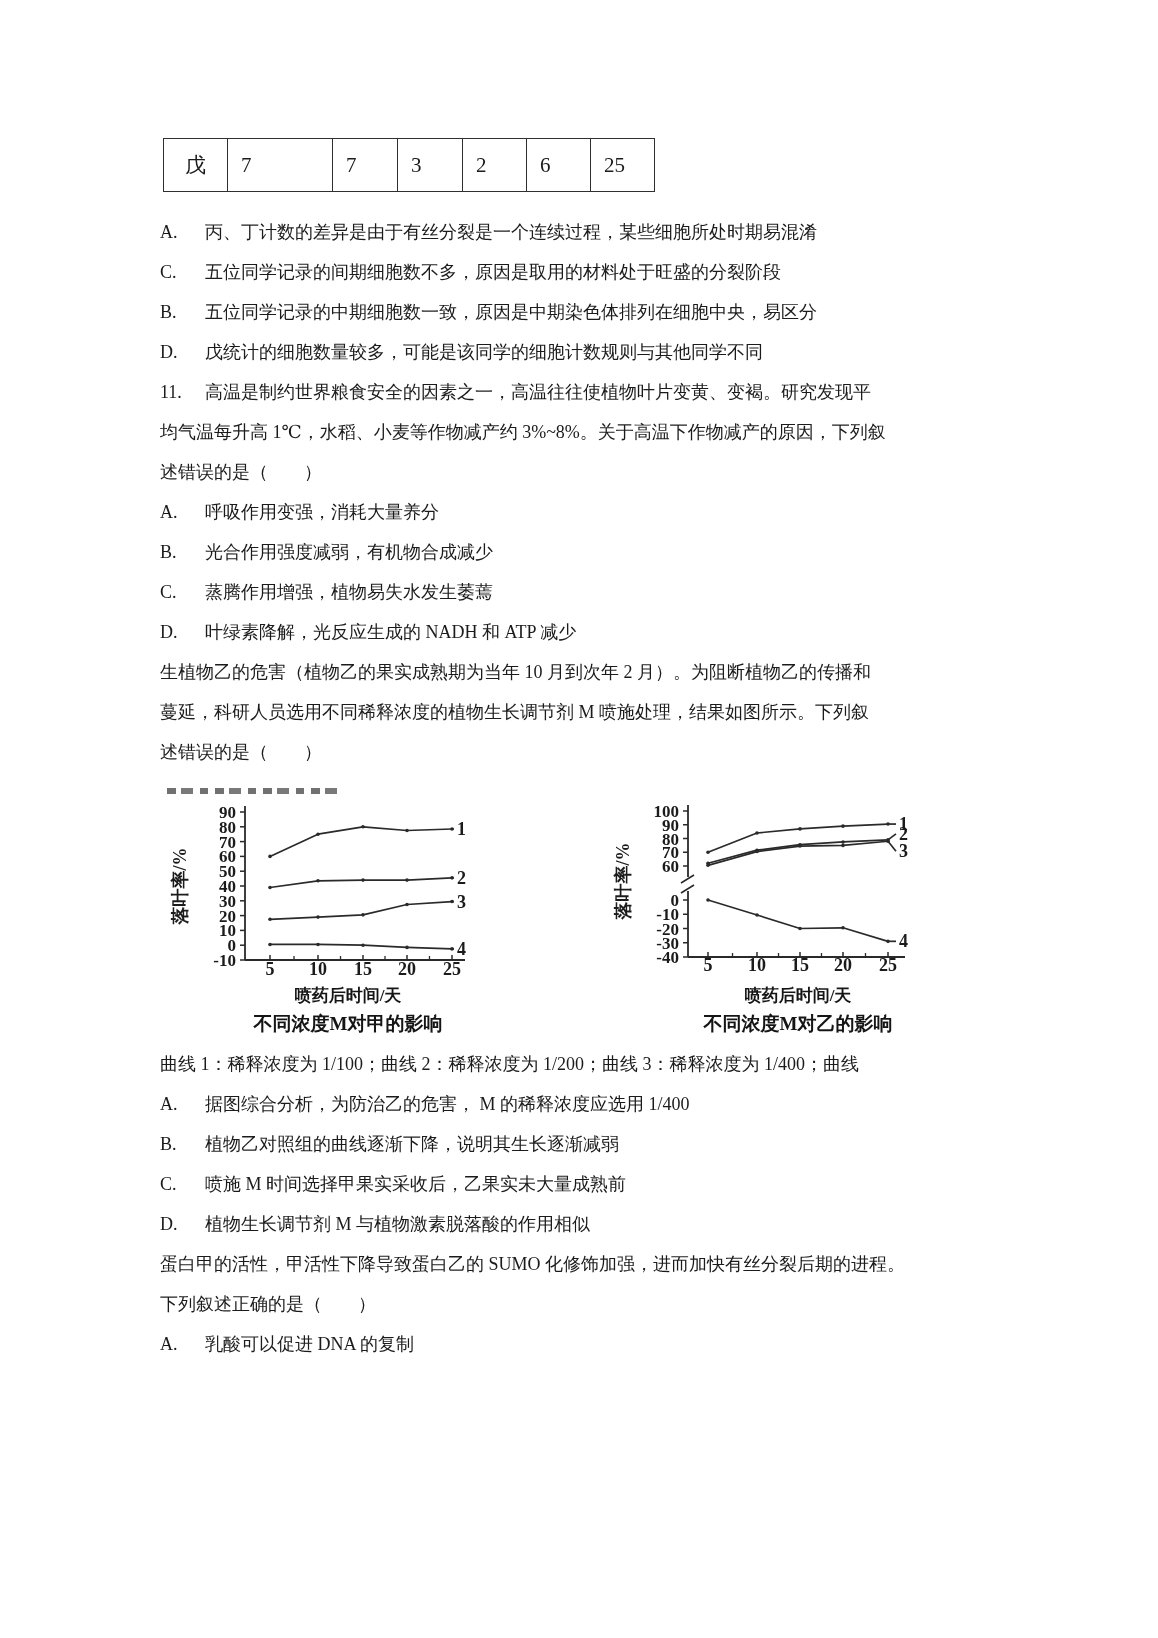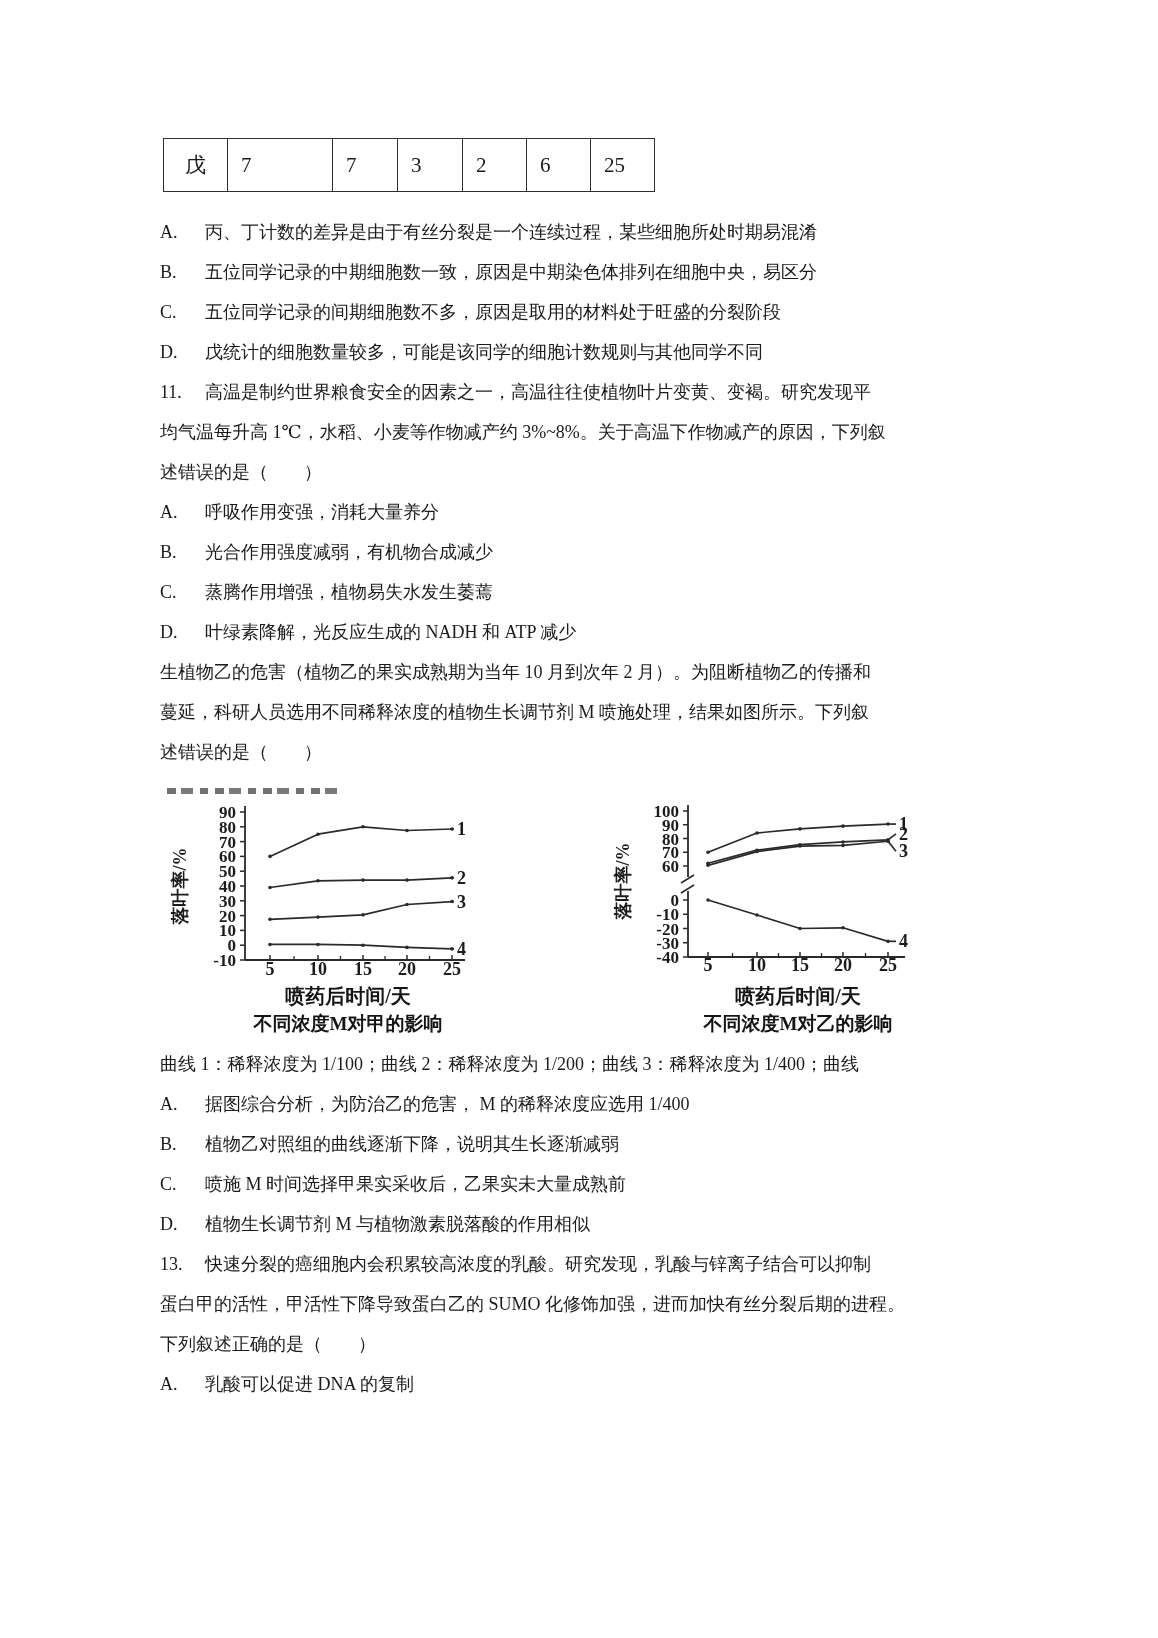--- a/index.html
+++ b/index.html
@@ -39,21 +39,21 @@
   .line{white-space:nowrap;}
   .lbl{display:inline-block;width:45px;}
   
   .charts-row{position:relative;height:264px;}
   .chart-fig{position:absolute;top:10px;width:400px;margin:0;}
   .fig-0{left:150px;}
   .fig-1{left:600px;}
   .chart-svg{display:block;}
   .xlabel{
     margin:1px 0 0 88px;width:220px;height:26px;line-height:26px;
-    text-align:center;font-size:20px;font-weight:700;color:#151515;
+    text-align:center;font-size:17px;font-weight:700;color:#151515;
   }
   .cap{
     margin:1px 0 0 78px;width:240px;height:28px;line-height:28px;
     text-align:center;font-size:19px;font-weight:700;color:#151515;
   }
   .artifact{
     position:absolute;left:167px;top:16px;width:176px;height:6px;
     background:repeating-linear-gradient(90deg,#3a3a3a 0 9px,transparent 9px 14px,#454545 14px 26px,transparent 26px 33px,#3a3a3a 33px 41px,transparent 41px 48px);
     opacity:.72;
   }
@@ -83,23 +83,23 @@
           <td>2</td>
           <td>6</td>
           <td>25</td>
         </tr>
     </tbody>
   </table>
 
   <div class="text-block b1">
   <div class="line"><span class="lbl">A.</span><span class="txt">丙、丁计数的差异是由于有丝分裂是一个连续过程，某些细胞所处时期易混淆</span></div>
 
+  <div class="line"><span class="lbl">C.</span><span class="txt">五位同学记录的间期细胞数不多，原因是取用的材料处于旺盛的分裂阶段</span></div>
+
   <div class="line"><span class="lbl">B.</span><span class="txt">五位同学记录的中期细胞数一致，原因是中期染色体排列在细胞中央，易区分</span></div>
-
-  <div class="line"><span class="lbl">C.</span><span class="txt">五位同学记录的间期细胞数不多，原因是取用的材料处于旺盛的分裂阶段</span></div>
 
   <div class="line"><span class="lbl">D.</span><span class="txt">戊统计的细胞数量较多，可能是该同学的细胞计数规则与其他同学不同</span></div>
 
   <div class="line"><span class="lbl">11.</span><span class="txt">高温是制约世界粮食安全的因素之一，高温往往使植物叶片变黄、变褐。研究发现平</span></div>
 
   <div class="line"><span class="txt">均气温每升高 1℃，水稻、小麦等作物减产约 3%~8%。关于高温下作物减产的原因，下列叙</span></div>
 
   <div class="line"><span class="txt">述错误的是（　　）</span></div>
 
   <div class="line"><span class="lbl">A.</span><span class="txt">呼吸作用变强，消耗大量养分</span></div>
@@ -284,21 +284,20 @@
 
 
   <div class="line"><span class="lbl">A.</span><span class="txt">据图综合分析，为防治乙的危害， M 的稀释浓度应选用 1/400</span></div>
 
   <div class="line"><span class="lbl">B.</span><span class="txt">植物乙对照组的曲线逐渐下降，说明其生长逐渐减弱</span></div>
 
   <div class="line"><span class="lbl">C.</span><span class="txt">喷施 M 时间选择甲果实采收后，乙果实未大量成熟前</span></div>
 
   <div class="line"><span class="lbl">D.</span><span class="txt">植物生长调节剂 M 与植物激素脱落酸的作用相似</span></div>
 
-  <div class="line"><span class="lbl">13.</span><span class="txt">快速分裂的癌细胞内会积累较高浓度的乳酸。研究发现，乳酸与锌离子结合可以抑制</span></div>
 
   <div class="line"><span class="txt">蛋白甲的活性，甲活性下降导致蛋白乙的  SUMO 化修饰加强，进而加快有丝分裂后期的进程。</span></div>
 
   <div class="line"><span class="txt">下列叙述正确的是（　　）</span></div>
 
   <div class="line"><span class="lbl">A.</span><span class="txt">乳酸可以促进 DNA 的复制</span></div>
 </div>
 
 </div>
 

